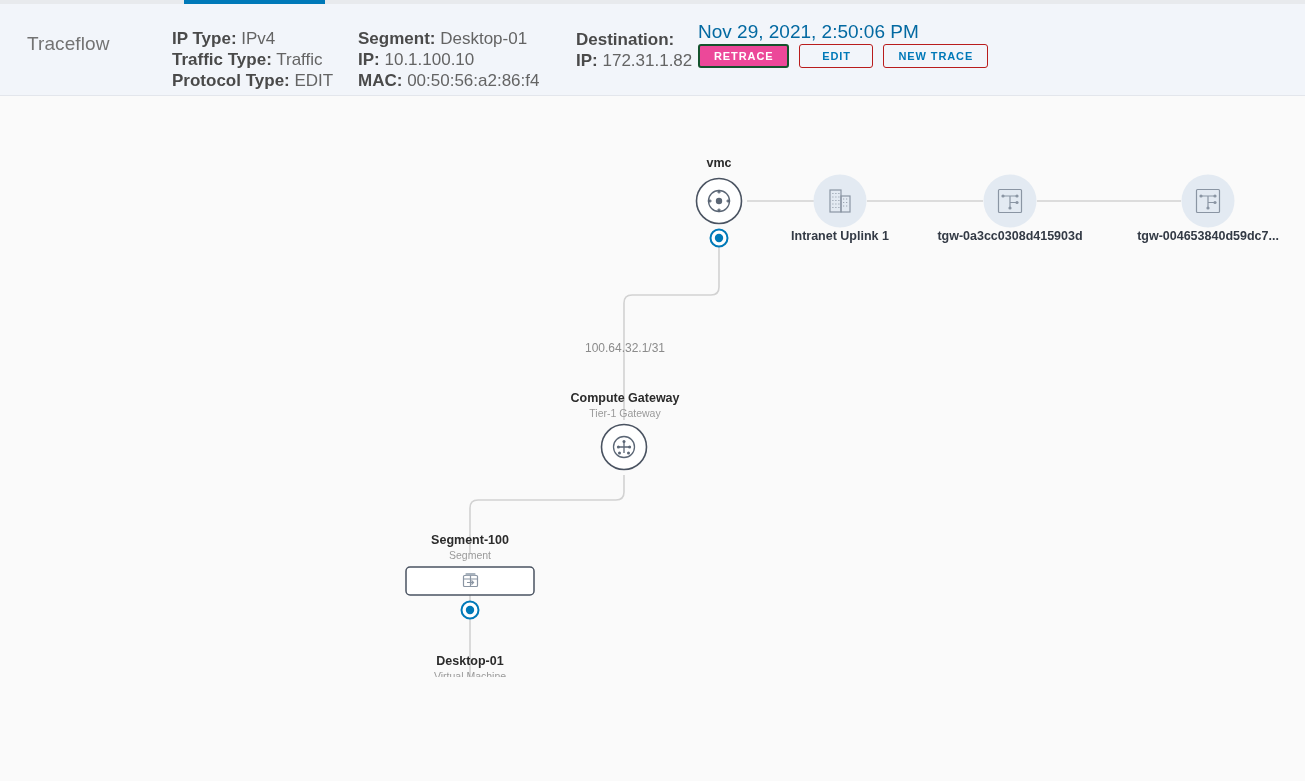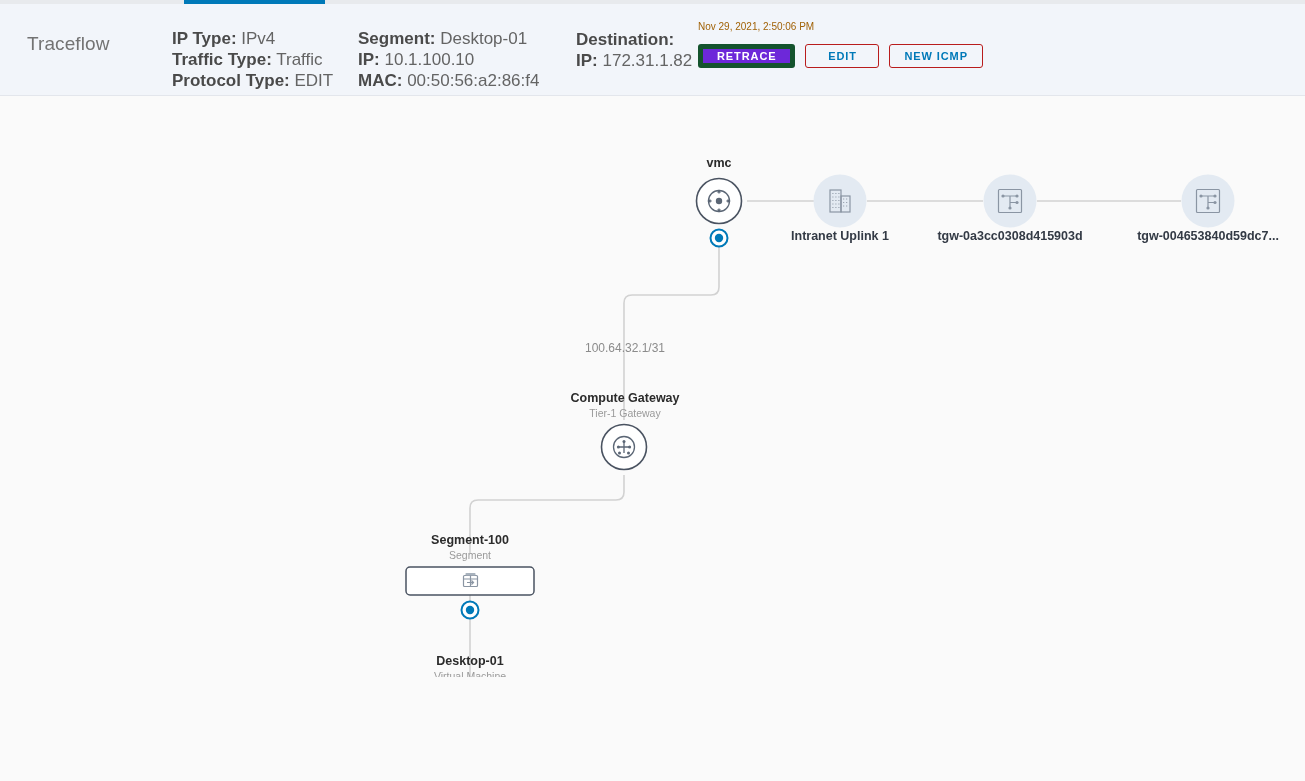--- a/index.html
+++ b/index.html
@@ -40,31 +40,31 @@
 
   .meta-col { position: absolute; top: 24px; line-height: 21px; font-size: 17px; white-space: nowrap; }
   .meta-col.c1 { left: 172px; }
   .meta-col.c2 { left: 358px; }
   .meta-col.c3 { left: 568px; top: 25px; margin-left: 8px; }
   .meta-row { color: #565656; }
   .meta-label { color: #4a4a4a; font-weight: 600; }
   .meta-value { color: #646464; font-weight: 400; }
 
   .ts-block { position: absolute; left: 698px; top: 17px; }
-  .timestamp { font-size: 10px; color: #a16207; white-space: nowrap; }
+  .timestamp { font-size: 19px; color: #0369a1; white-space: nowrap; }
 
   .btn-row { position: absolute; left: 698px; top: 40px; display: flex; gap: 10px; }
   .btn {
     height: 24px; min-width: 74px; padding: 0 14px;
     display: inline-flex; align-items: center; justify-content: center;
     font-size: 11px; font-weight: 600; letter-spacing: 0.9px;
     border-radius: 3px; cursor: pointer; user-select: none;
     font-family: "Liberation Sans", sans-serif;
   }
-  .btn-primary { background: #6d28d9; color: #ffffff; border: 5px solid #14532d; }
+  .btn-primary { background: #ec4899; color: #ffffff; border: 2px solid #14532d; }
   .btn-outline { background: transparent; color: #0079b8; border: 1px solid #b91c1c; }
 
   
   .canvas { position: absolute; top: 97px; left: 12px; width: 1305px; height: 580px; background: #fafafa; overflow: hidden; }
   .graph-svg { position: absolute; top: 0; left: 0; }
 
   
 </style>
 </head>
 <body>
@@ -122,21 +122,21 @@
         </div>
       </div>
 
       <div class="ts-block">
         <div class="timestamp">Nov 29, 2021, 2:50:06 PM</div>
       </div>
 
       <div class="btn-row">
         <div class="btn btn-primary">RETRACE</div>
         <div class="btn btn-outline">EDIT</div>
-        <div class="btn btn-outline">NEW ICMP</div>
+        <div class="btn btn-outline">NEW TRACE</div>
       </div>
 
     </div>
   </div>
 
   <div class="canvas">
     <svg class="graph-svg" width="1305" height="684" viewBox="0 0 1305 684" xmlns="http://www.w3.org/2000/svg">
 
       <defs>
         <style>

